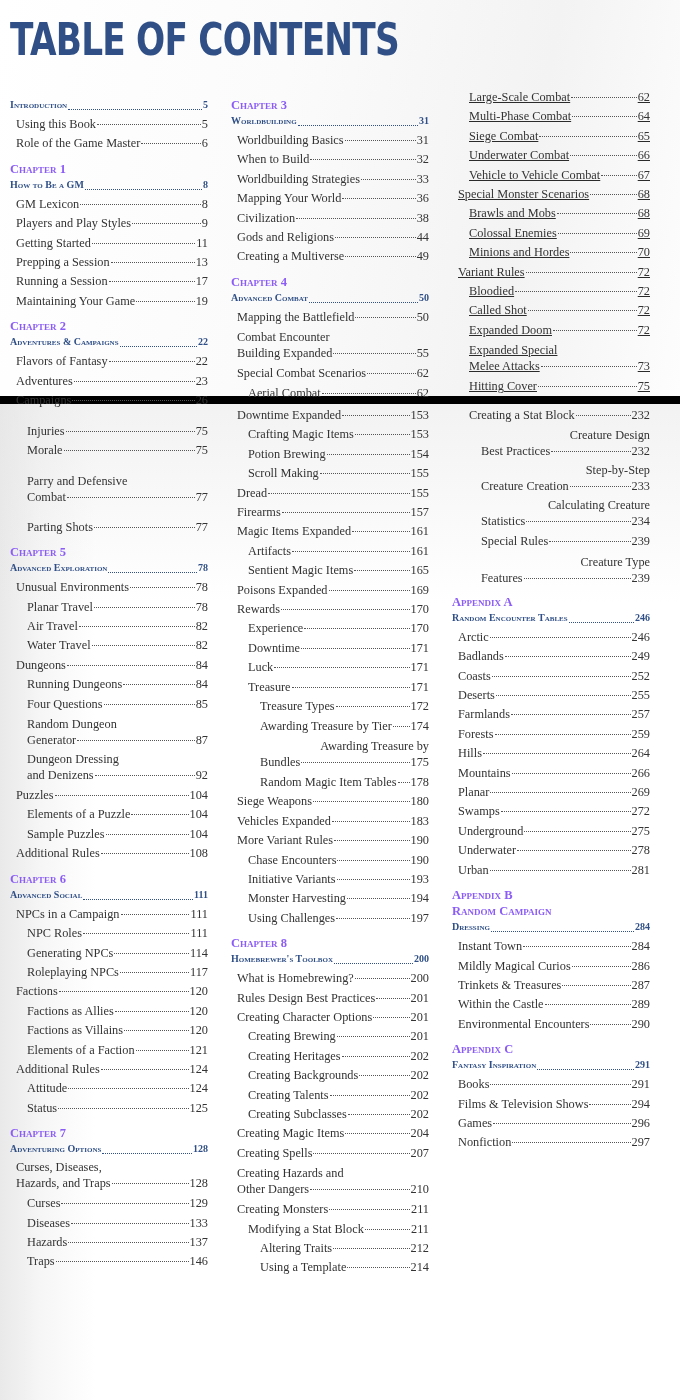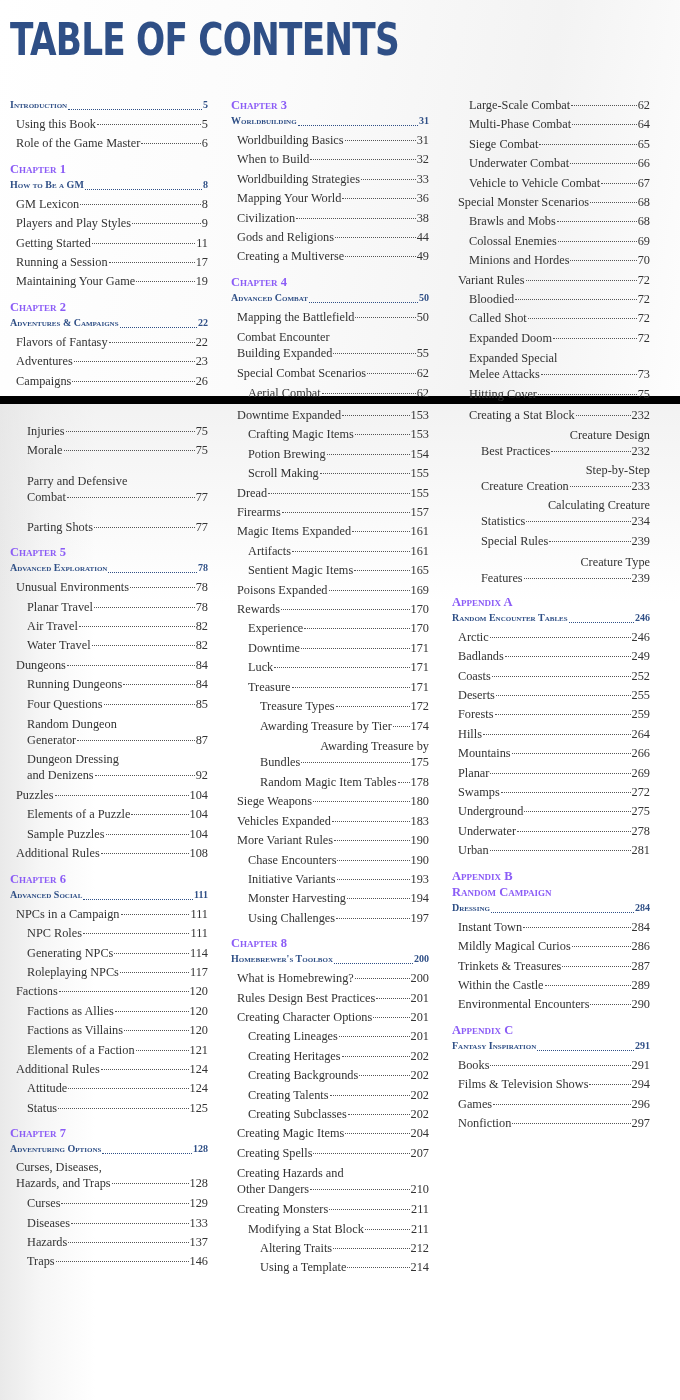--- a/index.html
+++ b/index.html
@@ -99,20 +99,25 @@
       <span class="lbl">Players and Play Styles</span>
       <span class="dots"></span>
       <span class="pg">9</span>
     </div>
     <div class="entry l1">
       <span class="lbl">Getting Started</span>
       <span class="dots"></span>
       <span class="pg">11</span>
     </div>
     <div class="entry l1">
+      <span class="lbl">Prepping a Session</span>
+      <span class="dots"></span>
+      <span class="pg">13</span>
+    </div>
+    <div class="entry l1">
       <span class="lbl">Running a Session</span>
       <span class="dots"></span>
       <span class="pg">17</span>
     </div>
     <div class="entry l1">
       <span class="lbl">Maintaining Your Game</span>
       <span class="dots"></span>
       <span class="pg">19</span>
     </div>
     <div class="chap-block">
@@ -208,21 +213,21 @@
       <span class="lbl">Special Combat Scenarios</span>
       <span class="dots"></span>
       <span class="pg">62</span>
     </div>
     <div class="entry l2">
       <span class="lbl">Aerial Combat</span>
       <span class="dots"></span>
       <span class="pg">62</span>
     </div>
   </div>
-<div class="col" id="top-col3" style="left:452px; top:96px; width:198px;">
+<div class="col" id="top-col3" style="left:452px; top:88px; width:198px;text-decoration:underline;">
     <div class="entry l2">
       <span class="lbl">Large-Scale Combat</span>
       <span class="dots"></span>
       <span class="pg">62</span>
     </div>
     <div class="entry l2">
       <span class="lbl">Multi-Phase Combat</span>
       <span class="dots"></span>
       <span class="pg">64</span>
     </div>
@@ -650,21 +655,21 @@
       <span class="lbl">Rules Design Best Practices</span>
       <span class="dots"></span>
       <span class="pg">201</span>
     </div>
     <div class="entry l1">
       <span class="lbl">Creating Character Options</span>
       <span class="dots"></span>
       <span class="pg">201</span>
     </div>
     <div class="entry l2">
-      <span class="lbl">Creating Lineages</span>
+      <span class="lbl">Creating Brewing</span>
       <span class="dots"></span>
       <span class="pg">201</span>
     </div>
     <div class="entry l2">
       <span class="lbl">Creating Heritages</span>
       <span class="dots"></span>
       <span class="pg">202</span>
     </div>
     <div class="entry l2">
       <span class="lbl">Creating Backgrounds</span>
@@ -783,20 +788,25 @@
     </div>
     <div class="entry l1">
       <span class="lbl">Coasts</span>
       <span class="dots"></span>
       <span class="pg">252</span>
     </div>
     <div class="entry l1">
       <span class="lbl">Deserts</span>
       <span class="dots"></span>
       <span class="pg">255</span>
+    </div>
+    <div class="entry l1">
+      <span class="lbl">Farmlands</span>
+      <span class="dots"></span>
+      <span class="pg">257</span>
     </div>
     <div class="entry l1">
       <span class="lbl">Forests</span>
       <span class="dots"></span>
       <span class="pg">259</span>
     </div>
     <div class="entry l1">
       <span class="lbl">Hills</span>
       <span class="dots"></span>
       <span class="pg">264</span>

